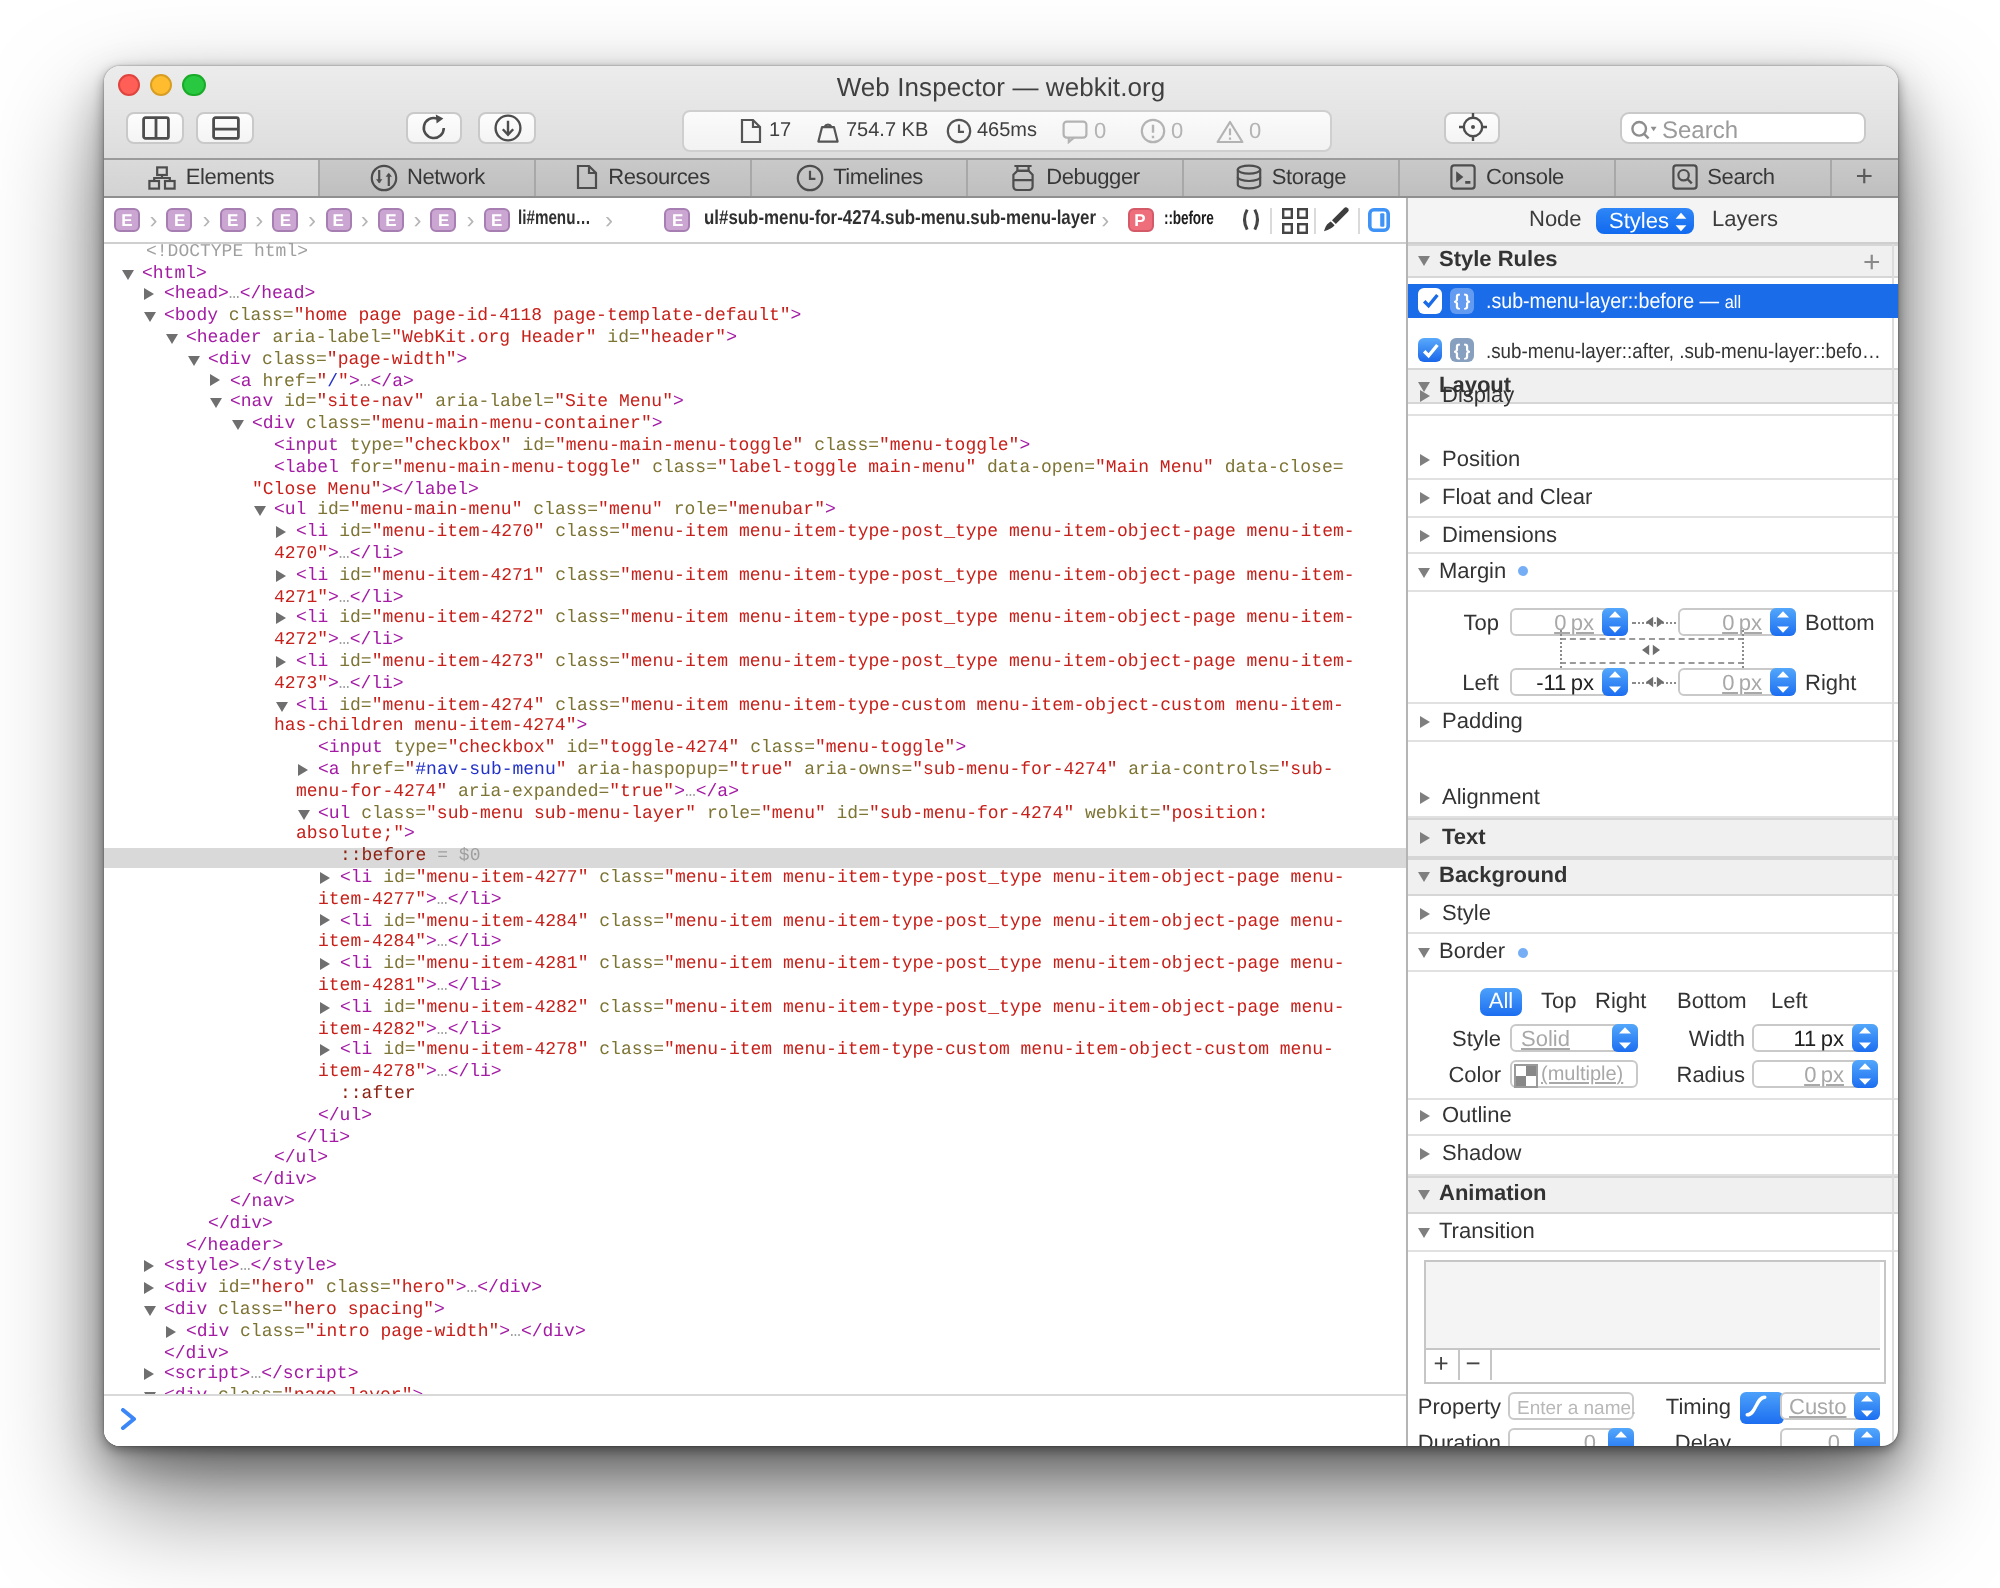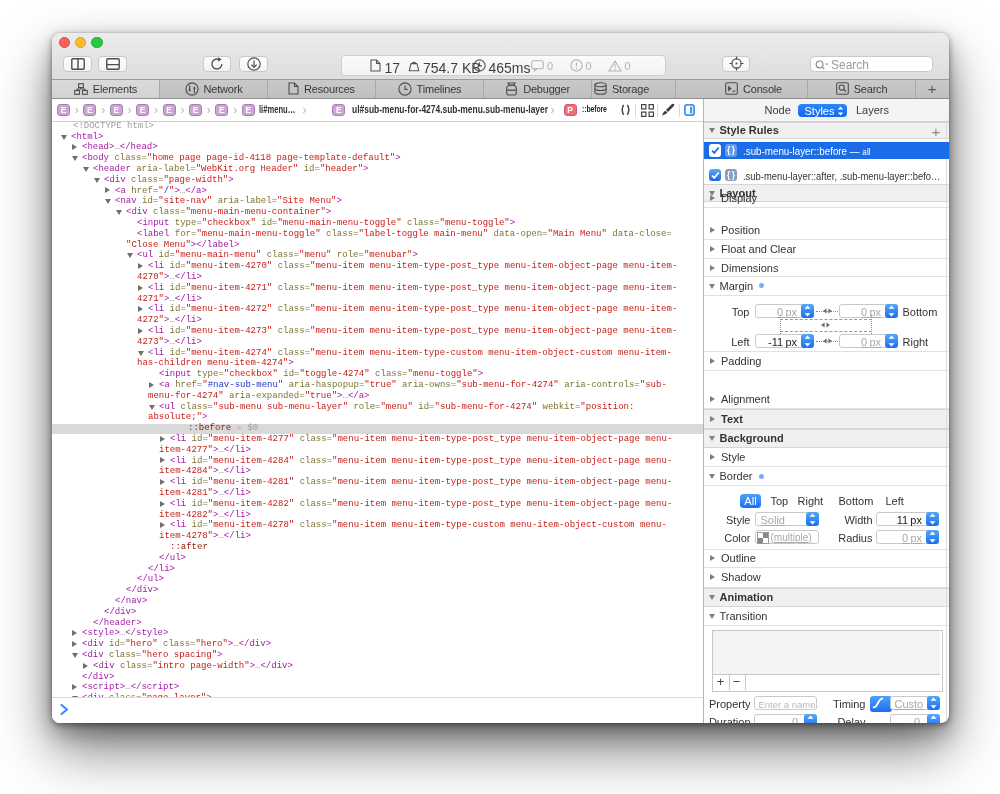--- a/index.html
+++ b/index.html
@@ -10,21 +10,21 @@
   border-radius:8px; background:#fff; overflow:hidden;
   box-shadow:0 27px 55px rgba(0,0,0,.50), 0 10px 22px rgba(0,0,0,.30), 0 2px 6px rgba(0,0,0,.38), 0 0 1px rgba(0,0,0,.45); }
 .chrome { position:absolute; left:0; top:0; width:100%; height:45.5px;
   background:linear-gradient(#ececec,#dddddd); }
 .light { position:absolute; top:3.6px; width:9.8px; height:9.8px; border-radius:50%; }
 .title { position:absolute; top:3.2px; width:100%; text-align:center; font-size:13px;
   color:#3f3f3f; font-weight:400; letter-spacing:.05px; }
 .tbtn { position:absolute; top:22.5px; height:16px; background:linear-gradient(#fdfdfd,#f4f4f4);
   border:1px solid #c9c9c9; border-radius:4px; box-sizing:border-box;
   display:flex; align-items:center; justify-content:center; }
-.stat { top:26.5px; font-size:14px; color:#3f3f3f; }
+.stat { top:26.5px; font-size:10px; color:#3f3f3f; }
 .statg { top:26.5px; font-size:11px; color:#b3b3b3; }
 .tabbar { position:absolute; left:0; top:45.5px; width:100%; height:20px;
   background:linear-gradient(#c9c9c9,#bfbfbf); border-top:1px solid #9b9b9b;
   border-bottom:1px solid #8f8f8f; box-sizing:border-box; }
 .tab { position:absolute; top:0; height:18px; border-right:1px solid #a8a8a8; box-sizing:border-box;
   display:flex; align-items:center; justify-content:center; gap:5px; }
 .tab span { font-size:11px; color:#383838; letter-spacing:-0.2px; }
 .tabsel { background:linear-gradient(#dadada,#d3d3d3); }
 .crumbs { position:absolute; left:0; top:65.5px; width:650.5px; height:23px; background:#fff;
   border-bottom:1px solid #cfcfcf; box-sizing:border-box; }
@@ -60,20 +60,21 @@
 .sval { font-size:11px; }
 .gv { color:#a8a8a8; font-size:11px;text-decoration:underline; }
 .dotl { border-top:1px dotted #8a8a8a; }
 .dotv { border-left:1px dotted #8a8a8a; }
 </style></head><body>
 <div class="win">
   <div class="chrome">
     <div class="light" style="left:6.6px;background:#ff5f57;border:.5px solid #e0443e"></div>
     <div class="light" style="left:22.7px;background:#febc2e;border:.5px solid #d89e24"></div>
     <div class="light" style="left:39.1px;background:#28c840;border:.5px solid #1aab29"></div>
+    <div class="title">Web Inspector — webkit.org</div>
 
 <div class="tbtn" style="left:11px;width:29px">
         <svg class="" width="14" height="12" viewBox="0 0 14 12">
           <rect x="0.8" y="0.8" width="12.4" height="10.4" rx="1" fill="none" stroke="#4d4d4d" stroke-width="1.4"></rect>
           <line x1="7" y1="1" x2="7" y2="11" stroke="#4d4d4d" stroke-width="1.4"></line>
         </svg>
       </div>
 <div class="tbtn" style="left:46px;width:29px">
         <svg class="" width="14" height="12" viewBox="0 0 14 12">
           <rect x="0.8" y="0.8" width="12.4" height="10.4" rx="1" fill="none" stroke="#4d4d4d" stroke-width="1.4"></rect>
@@ -194,21 +195,21 @@
         <span>Timelines</span>
       </div>
 <div class="tab" style="left:432px;width:108px">
         <svg class="" width="13" height="14" viewBox="0 0 13 14">
           <path d="M 3.7 3.4 L 9.3 3.4 L 9.3 1 M 3.7 3.4 L 3.7 1 M 2.2 1 L 10.8 1" fill="none" stroke="#4d4d4d" stroke-width="1.1"></path>
           <path d="M 3.7 3.4 L 1.7 5.4 L 1.7 11.3 A 1.7 1.7 0 0 0 3.4 13 L 9.6 13 A 1.7 1.7 0 0 0 11.3 11.3 L 11.3 5.4 L 9.3 3.4 Z" fill="none" stroke="#4d4d4d" stroke-width="1.1" stroke-linejoin="round"></path>
           <line x1="1.9" y1="8.1" x2="11.1" y2="8.1" stroke="#4d4d4d" stroke-width="1.1"></line>
         </svg>
         <span>Debugger</span>
       </div>
-<div class="tab" style="left:516px;width:108px">
+<div class="tab" style="left:540px;width:108px">
         <svg class="" width="13" height="13" viewBox="0 0 13 13">
           <ellipse cx="6.5" cy="2.8" rx="5.6" ry="2" fill="none" stroke="#4d4d4d" stroke-width="1.1"></ellipse>
           <path d="M 0.9 2.8 L 0.9 10.2 A 5.6 2 0 0 0 12.1 10.2 L 12.1 2.8" fill="none" stroke="#4d4d4d" stroke-width="1.1"></path>
           <path d="M 0.9 6.5 A 5.6 2 0 0 0 12.1 6.5" fill="none" stroke="#4d4d4d" stroke-width="1.1"></path>
         </svg>
         <span>Storage</span>
       </div>
 <div class="tab" style="left:648px;width:108px">
         <svg class="" width="13" height="13" viewBox="0 0 13 13">
           <rect x="0.7" y="0.7" width="11.6" height="11.6" rx="1.4" fill="none" stroke="#4d4d4d" stroke-width="1.1"></rect>
@@ -318,21 +319,21 @@
 <div class="trow" style="top:282.20px;left:85px"><b class="av">4272"</b><b class="t">&gt;</b><b class="gy">…</b><b class="t">&lt;/li&gt;</b></div>
 <div class="trow" style="top:293.00px;left:96px"><i class="ar" style="left:-10px"></i><b class="t">&lt;li</b> <b class="an">id=</b><b class="av">"menu-item-4273"</b> <b class="an">class=</b><b class="av">"menu-item menu-item-type-post_type menu-item-object-page menu-item-</b></div>
 <div class="trow" style="top:303.80px;left:85px"><b class="av">4273"</b><b class="t">&gt;</b><b class="gy">…</b><b class="t">&lt;/li&gt;</b></div>
 <div class="trow" style="top:314.60px;left:96px"><i class="ad" style="left:-10.5px"></i><b class="t">&lt;li</b> <b class="an">id=</b><b class="av">"menu-item-4274"</b> <b class="an">class=</b><b class="av">"menu-item menu-item-type-custom menu-item-object-custom menu-item-</b></div>
 <div class="trow" style="top:325.40px;left:85px"><b class="av">has-children menu-item-4274"</b><b class="t">&gt;</b></div>
 <div class="trow" style="top:336.20px;left:107px"><b class="t">&lt;input</b> <b class="an">type=</b><b class="av">"checkbox"</b> <b class="an">id=</b><b class="av">"toggle-4274"</b> <b class="an">class=</b><b class="av">"menu-toggle"</b><b class="t">&gt;</b></div>
 <div class="trow" style="top:347.00px;left:107px"><i class="ar" style="left:-10px"></i><b class="t">&lt;a</b> <b class="an">href=</b><b class="av">"</b><b class="lk">#nav-sub-menu</b><b class="av">"</b> <b class="an">aria-haspopup=</b><b class="av">"true"</b> <b class="an">aria-owns=</b><b class="av">"sub-menu-for-4274"</b> <b class="an">aria-controls=</b><b class="av">"sub-</b></div>
 <div class="trow" style="top:357.80px;left:96px"><b class="av">menu-for-4274"</b> <b class="an">aria-expanded=</b><b class="av">"true"</b><b class="t">&gt;</b><b class="gy">…</b><b class="t">&lt;/a&gt;</b></div>
 <div class="trow" style="top:368.60px;left:107px"><i class="ad" style="left:-10.5px"></i><b class="t">&lt;ul</b> <b class="an">class=</b><b class="av">"sub-menu sub-menu-layer"</b> <b class="an">role=</b><b class="av">"menu"</b> <b class="an">id=</b><b class="av">"sub-menu-for-4274"</b> <b class="an">webkit=</b><b class="av">"position:</b></div>
 <div class="trow" style="top:379.40px;left:96px"><b class="av">absolute;"</b><b class="t">&gt;</b></div>
-<div class="trow" style="top:390.20px;left:136px"><b class="mr">::before</b><b class="gy"> = $0</b></div>
+<div class="trow" style="top:390.20px;left:118px"><b class="mr">::before</b><b class="gy"> = $0</b></div>
 <div class="trow" style="top:401.00px;left:118px"><i class="ar" style="left:-10px"></i><b class="t">&lt;li</b> <b class="an">id=</b><b class="av">"menu-item-4277"</b> <b class="an">class=</b><b class="av">"menu-item menu-item-type-post_type menu-item-object-page menu-</b></div>
 <div class="trow" style="top:411.80px;left:107px"><b class="av">item-4277"</b><b class="t">&gt;</b><b class="gy">…</b><b class="t">&lt;/li&gt;</b></div>
 <div class="trow" style="top:422.60px;left:118px"><i class="ar" style="left:-10px"></i><b class="t">&lt;li</b> <b class="an">id=</b><b class="av">"menu-item-4284"</b> <b class="an">class=</b><b class="av">"menu-item menu-item-type-post_type menu-item-object-page menu-</b></div>
 <div class="trow" style="top:433.40px;left:107px"><b class="av">item-4284"</b><b class="t">&gt;</b><b class="gy">…</b><b class="t">&lt;/li&gt;</b></div>
 <div class="trow" style="top:444.20px;left:118px"><i class="ar" style="left:-10px"></i><b class="t">&lt;li</b> <b class="an">id=</b><b class="av">"menu-item-4281"</b> <b class="an">class=</b><b class="av">"menu-item menu-item-type-post_type menu-item-object-page menu-</b></div>
 <div class="trow" style="top:455.00px;left:107px"><b class="av">item-4281"</b><b class="t">&gt;</b><b class="gy">…</b><b class="t">&lt;/li&gt;</b></div>
 <div class="trow" style="top:465.80px;left:118px"><i class="ar" style="left:-10px"></i><b class="t">&lt;li</b> <b class="an">id=</b><b class="av">"menu-item-4282"</b> <b class="an">class=</b><b class="av">"menu-item menu-item-type-post_type menu-item-object-page menu-</b></div>
 <div class="trow" style="top:476.60px;left:107px"><b class="av">item-4282"</b><b class="t">&gt;</b><b class="gy">…</b><b class="t">&lt;/li&gt;</b></div>
 <div class="trow" style="top:487.40px;left:118px"><i class="ar" style="left:-10px"></i><b class="t">&lt;li</b> <b class="an">id=</b><b class="av">"menu-item-4278"</b> <b class="an">class=</b><b class="av">"menu-item menu-item-type-custom menu-item-object-custom menu-</b></div>
 <div class="trow" style="top:498.20px;left:107px"><b class="av">item-4278"</b><b class="t">&gt;</b><b class="gy">…</b><b class="t">&lt;/li&gt;</b></div>

